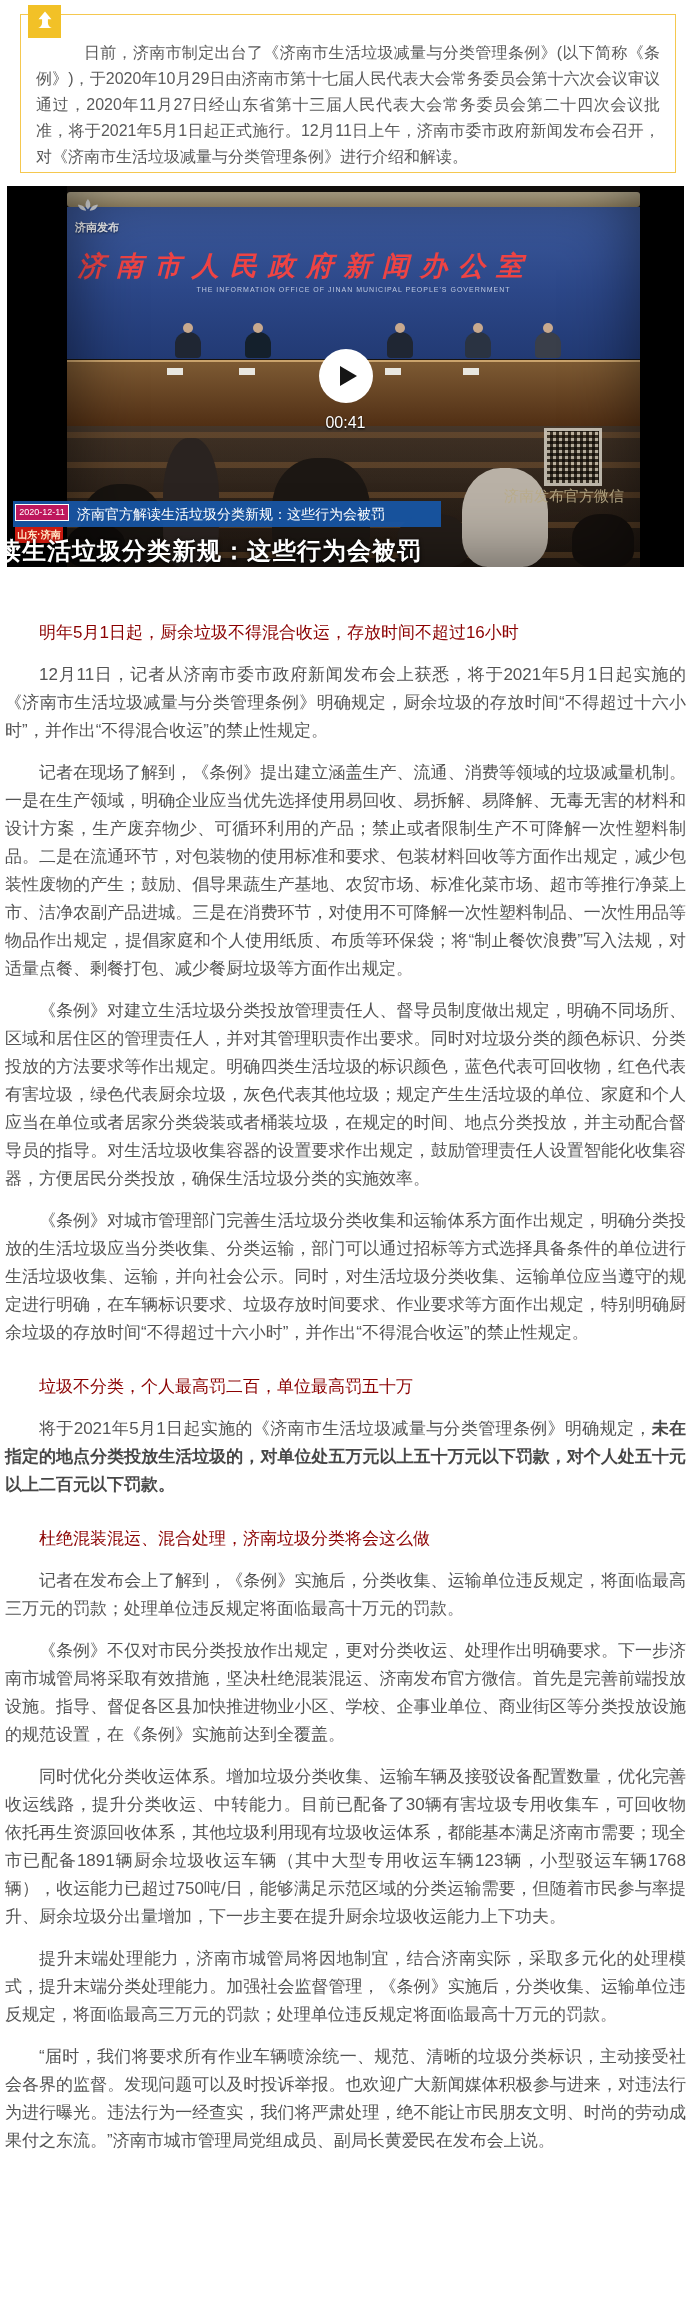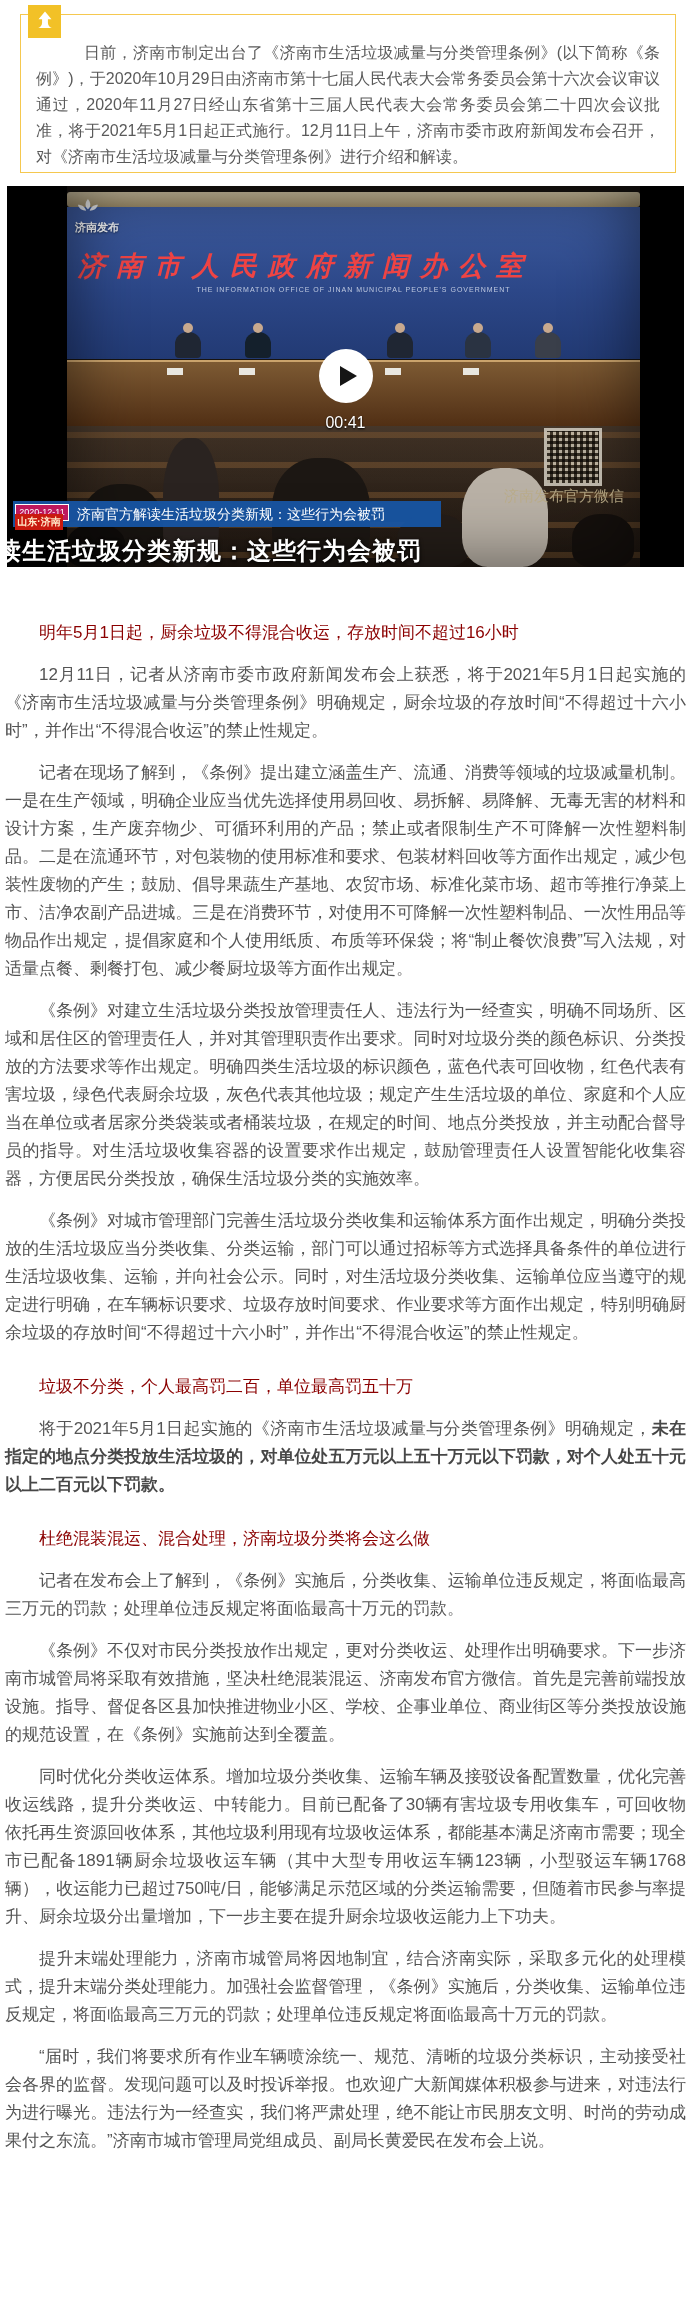--- a/index.html
+++ b/index.html
@@ -37,21 +37,21 @@
   .a7{left:0;top:338px;width:58px;height:43px;background:#0f0c0a}
   .vignette{position:absolute;inset:0;box-shadow:inset 0 0 70px rgba(0,0,0,.55);z-index:3;}
   .qr{position:absolute;right:38px;top:242px;width:52px;height:52px;border:3px solid #ddd8cc;opacity:.8;z-index:4;
       background:repeating-linear-gradient(0deg,#e8e4da 0 3px,#3a352c 3px 6px),repeating-linear-gradient(90deg,#e8e4da 0 3px,#3a352c 3px 6px);background-blend-mode:multiply;}
   .qr-label{position:absolute;right:16px;top:301px;color:#b9ab87;font-size:15px;z-index:4;opacity:.9;}
   .play{position:absolute;left:50%;top:163px;transform:translateX(-50%);width:54px;height:54px;border-radius:50%;background:#fff;display:flex;align-items:center;justify-content:center;z-index:6;cursor:pointer;}
   .play-tri{width:0;height:0;border-left:17px solid #151515;border-top:10px solid transparent;border-bottom:10px solid transparent;margin-left:5px;}
   .vtime{position:absolute;top:228px;left:0;right:0;text-align:center;color:#fff;font-size:16px;z-index:6;text-shadow:0 1px 2px #000;}
   .cap-bar{position:absolute;left:6px;top:315px;width:428px;height:26px;background:rgba(23,86,167,.93);color:#fff;font-size:14px;line-height:26px;padding-left:64px;box-sizing:border-box;z-index:5;white-space:nowrap;overflow:hidden;}
   .badge-date{position:absolute;left:8px;top:318px;width:52px;height:15px;background:#be185d;border:1px solid #ffffff;color:#fff;font-size:9px;line-height:15px;text-align:center;z-index:6;}
-  .badge-region{position:absolute;left:8px;top:328px;width:48px;height:16px;background:#c9190f;color:#ffe9c9;font-size:10px;line-height:16px;text-align:center;font-weight:700;z-index:6;}
+  .badge-region{position:absolute;left:8px;top:341px;width:48px;height:16px;background:#c9190f;color:#ffe9c9;font-size:10px;line-height:16px;text-align:center;font-weight:700;z-index:6;}
   .big-sub{position:absolute;left:-10px;top:349px;color:#fff;font-size:24px;font-weight:700;letter-spacing:1px;white-space:nowrap;z-index:6;
            text-shadow:0 2px 4px rgba(0,0,0,.85),0 0 2px rgba(0,0,0,.6);}
 
   
   .article{padding:0 5px 20px;color:#545454;font-size:17px;line-height:28px;text-align:justify;}
   .sec-heading{color:#8b0000;font-weight:400;margin:26px 0 0;text-indent:2em;font-size:17px;line-height:28px;}
   .article section:first-child .sec-heading{margin-top:52px;}
   .para{margin:14px 0 0;text-indent:2em;}
   .bold-run{font-weight:700;color:#474747;}
 </style>
@@ -126,21 +126,21 @@
     <div class="badge-region">山东·济南</div>
     <div class="big-sub">读生活垃圾分类新规：这些行为会被罚</div>
   </div>
 
   <div class="article">
 
     <section>
       <div class="sec-heading">明年5月1日起，厨余垃圾不得混合收运，存放时间不超过16小时</div>
       <p class="para">12月11日，记者从济南市委市政府新闻发布会上获悉，将于2021年5月1日起实施的《济南市生活垃圾减量与分类管理条例》明确规定，厨余垃圾的存放时间“不得超过十六小时”，并作出“不得混合收运”的禁止性规定。</p>
       <p class="para">记者在现场了解到，《条例》提出建立涵盖生产、流通、消费等领域的垃圾减量机制。一是在生产领域，明确企业应当优先选择使用易回收、易拆解、易降解、无毒无害的材料和设计方案，生产废弃物少、可循环利用的产品；禁止或者限制生产不可降解一次性塑料制品。二是在流通环节，对包装物的使用标准和要求、包装材料回收等方面作出规定，减少包装性废物的产生；鼓励、倡导果蔬生产基地、农贸市场、标准化菜市场、超市等推行净菜上市、洁净农副产品进城。三是在消费环节，对使用不可降解一次性塑料制品、一次性用品等物品作出规定，提倡家庭和个人使用纸质、布质等环保袋；将“制止餐饮浪费”写入法规，对适量点餐、剩餐打包、减少餐厨垃圾等方面作出规定。</p>
-      <p class="para">《条例》对建立生活垃圾分类投放管理责任人、违法行为一经查实，明确不同场所、区域和居住区的管理责任人，并对其管理职责作出要求。同时对垃圾分类的颜色标识、分类投放的方法要求等作出规定。明确四类生活垃圾的标识颜色，蓝色代表可回收物，红色代表有害垃圾，绿色代表厨余垃圾，灰色代表其他垃圾；规定产生生活垃圾的单位、家庭和个人应当在单位或者居家分类袋装或者桶装垃圾，在规定的时间、地点分类投放，并主动配合督导员的指导。对生活垃圾收集容器的设置要求作出规定，鼓励管理责任人设置智能化收集容器，方便居民分类投放，确保生活垃圾分类的实施效率。</p>
+      <p class="para">《条例》对建立生活垃圾分类投放管理责任人、督导员制度做出规定，明确不同场所、区域和居住区的管理责任人，并对其管理职责作出要求。同时对垃圾分类的颜色标识、分类投放的方法要求等作出规定。明确四类生活垃圾的标识颜色，蓝色代表可回收物，红色代表有害垃圾，绿色代表厨余垃圾，灰色代表其他垃圾；规定产生生活垃圾的单位、家庭和个人应当在单位或者居家分类袋装或者桶装垃圾，在规定的时间、地点分类投放，并主动配合督导员的指导。对生活垃圾收集容器的设置要求作出规定，鼓励管理责任人设置智能化收集容器，方便居民分类投放，确保生活垃圾分类的实施效率。</p>
       <p class="para">《条例》对城市管理部门完善生活垃圾分类收集和运输体系方面作出规定，明确分类投放的生活垃圾应当分类收集、分类运输，部门可以通过招标等方式选择具备条件的单位进行生活垃圾收集、运输，并向社会公示。同时，对生活垃圾分类收集、运输单位应当遵守的规定进行明确，在车辆标识要求、垃圾存放时间要求、作业要求等方面作出规定，特别明确厨余垃圾的存放时间“不得超过十六小时”，并作出“不得混合收运”的禁止性规定。</p>
     </section>
 
     <section>
       <div class="sec-heading">垃圾不分类，个人最高罚二百，单位最高罚五十万</div>
       <p class="para">
         <span>将于2021年5月1日起实施的《济南市生活垃圾减量与分类管理条例》明确规定，</span><b class="bold-run">未在指定的地点分类投放生活垃圾的，对单位处五万元以上五十万元以下罚款，对个人处五十元以上二百元以下罚款。</b>
       </p>
     </section>
 

